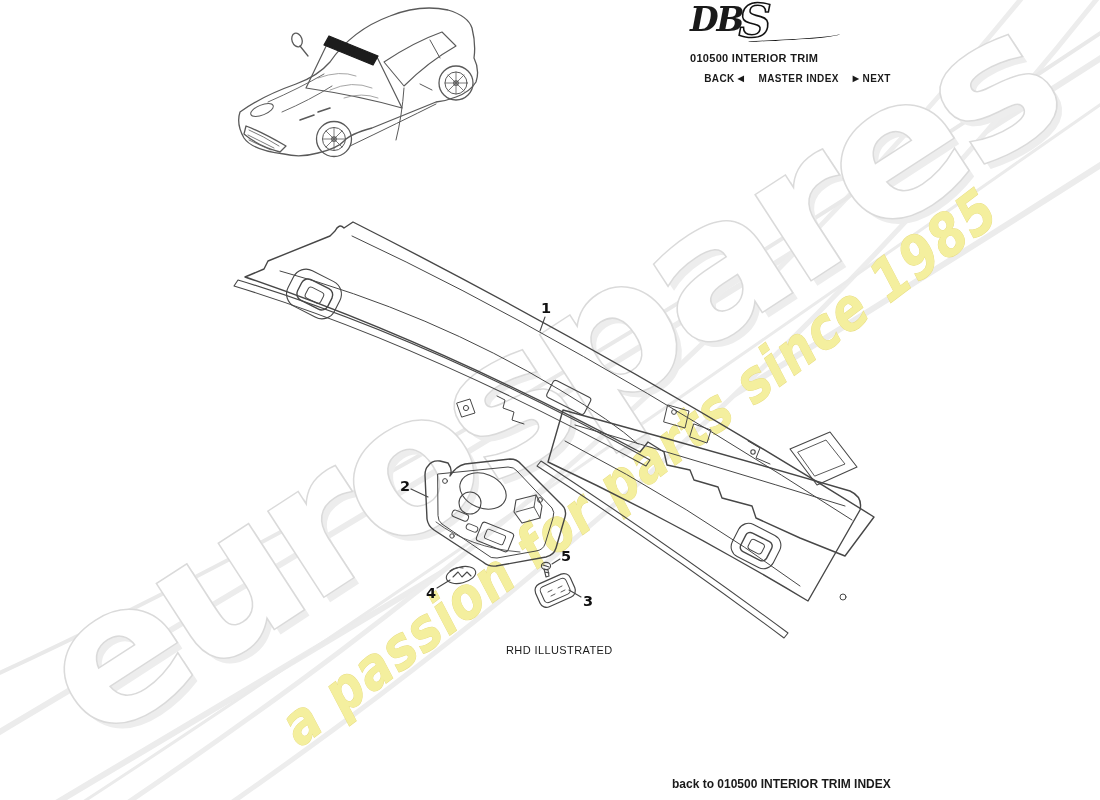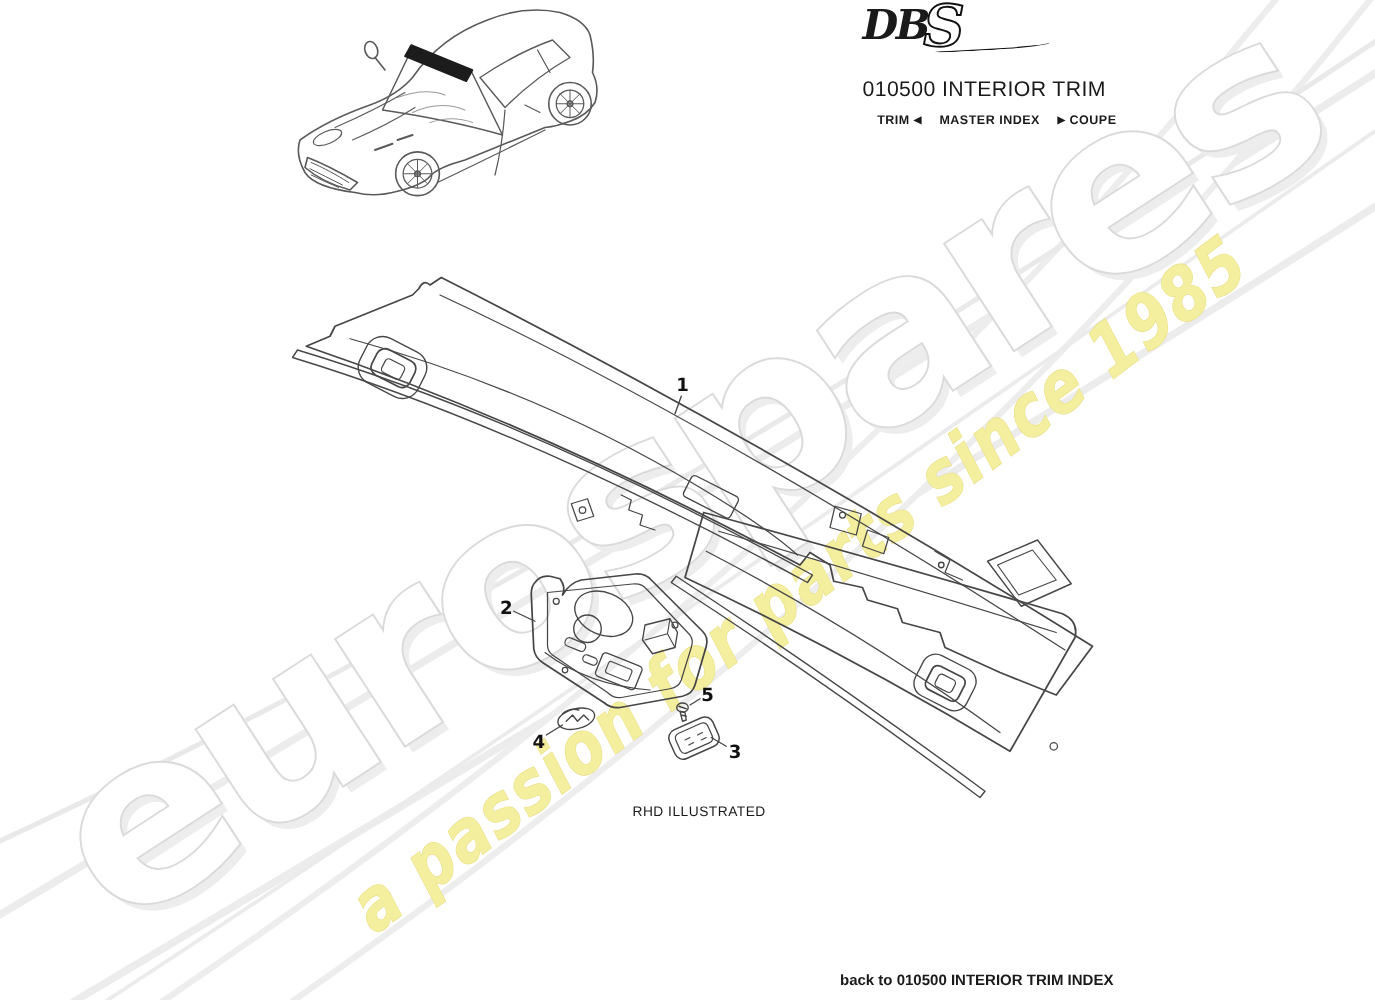--- a/index.html
+++ b/index.html
@@ -15,21 +15,21 @@
     font-family:"DejaVu Serif",serif;font-style:italic;font-weight:900;
     font-size:33px;letter-spacing:-2px;line-height:36px;display:inline-block;
   }
   .logo-s{
     font-family:"DejaVu Serif",serif;font-style:italic;font-weight:700;
     font-size:46px;line-height:36px;display:inline-block;margin-left:-4px;
     color:#ffffff;-webkit-text-stroke:1.6px #111;vertical-align:-6px;
   }
   .logo-underline{position:absolute;left:58px;bottom:2px;width:92px;height:5px;
     border-bottom:1.5px solid #111;border-radius:0 0 60% 20%;transform:rotate(-3deg);}
-  .section-title{font-size:17px;font-weight:normal;letter-spacing:.3px;margin-top:20px;}
+  .section-title{font-size:11px;font-weight:bold;letter-spacing:.3px;margin-top:10px;}
   .nav-row{display:flex;justify-content:center;gap:14px;margin-top:9px;
     font-size:10px;font-weight:bold;letter-spacing:.4px;}
   .nav-link{cursor:pointer;white-space:nowrap;}
   .nav-arrow{font-size:8px;position:relative;top:-1px;}
   
   .footer-left{position:absolute;left:232px;top:749px;line-height:1;}
   .doc-code{font-size:12px;font-weight:bold;}
   .doc-title{font-size:13.5px;font-weight:bold;margin-top:5px;}
   .doc-date{font-size:10.5px;margin-top:7px;color:#222;}
   .footer-right{position:absolute;left:672px;top:777px;font-size:12px;font-weight:bold;cursor:pointer;}
@@ -202,23 +202,23 @@
     </g>
   </svg>
 
   <div class="brand-block">
     <div class="logo-row">
       <span class="logo-db">DB</span><span class="logo-s">S</span>
       <span class="logo-underline"></span>
     </div>
     <div class="section-title">010500 INTERIOR TRIM</div>
     <div class="nav-row">
-      <span class="nav-link"><span>TRIM</span> <span class="nav-arrow">◀</span></span>
+      <span class="nav-link"><span>BACK</span> <span class="nav-arrow">◀</span></span>
       <span class="nav-link">MASTER INDEX</span>
-      <span class="nav-link"><span class="nav-arrow">▶</span> <span>COUPE</span></span>
+      <span class="nav-link"><span class="nav-arrow">▶</span> <span>NEXT</span></span>
     </div>
   </div>
 
   <div class="rhd-note">RHD ILLUSTRATED</div>
 
 
   <div class="footer-right">back to 010500 INTERIOR TRIM INDEX</div>
 
 </div>
 

